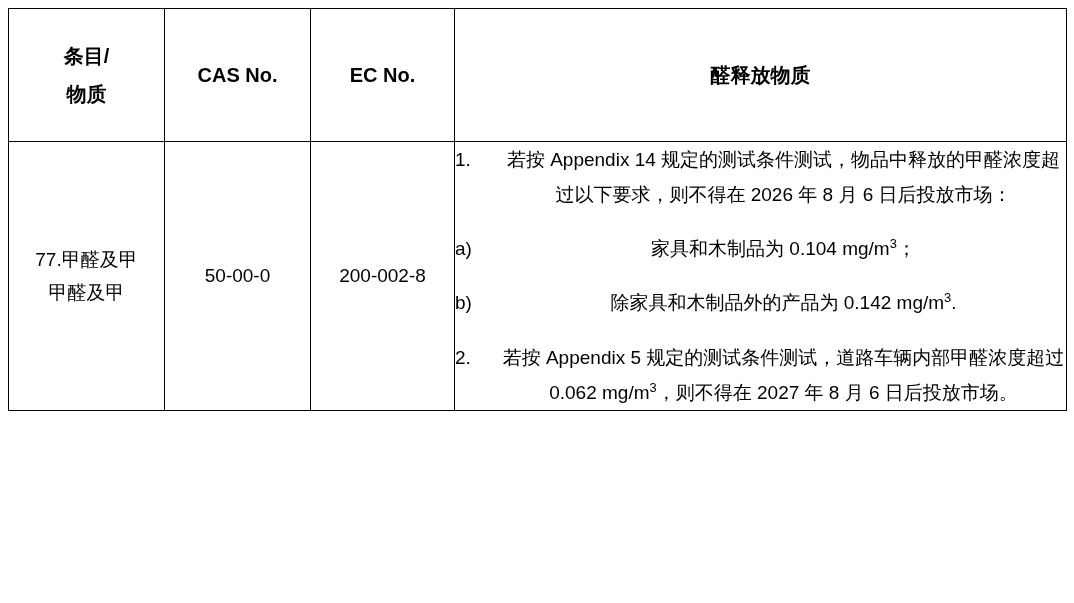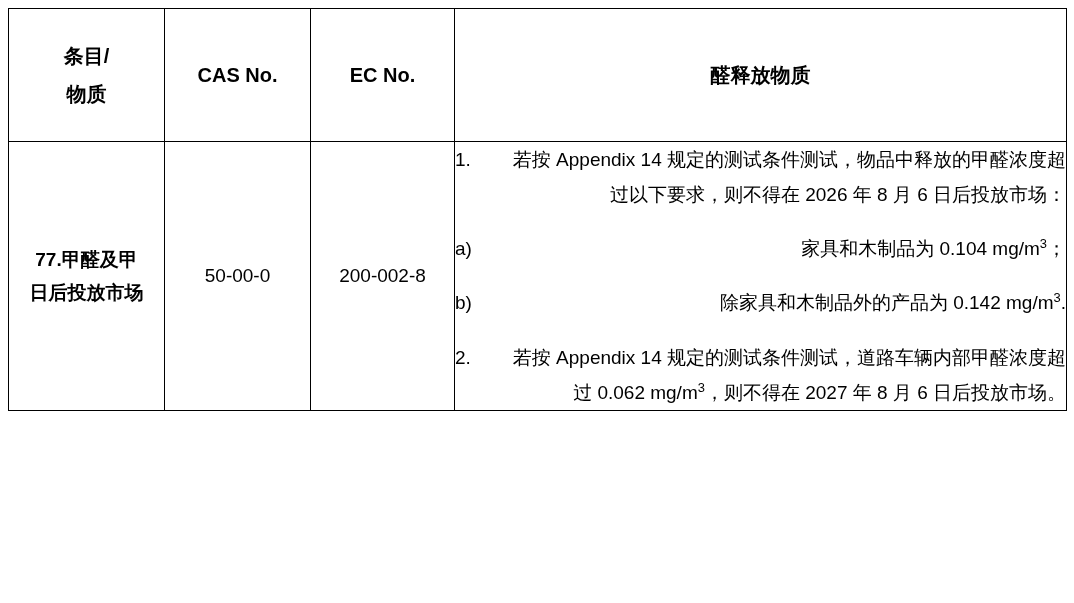--- a/index.html
+++ b/index.html
@@ -51,21 +51,20 @@
 
   tbody td {
     font-size: 19px;
   }
   .cell-center {
     text-align: center;
     line-height: 1.75;
   }
   td.body-first {
     padding: 6px 10px;
-    font-weight: bold;
   }
   td.body-cas, td.body-ec {
     padding: 6px 6px;
   }
   td.req-cell {
     padding: 26px 26px 26px 18px;
     vertical-align: top;
   }
   .req-list {
     list-style: none;
@@ -79,21 +78,21 @@
     font-size: 19px;
     line-height: 1.85;
   }
   .req-item:last-child { margin-bottom: 0; }
   .req-marker {
     flex: 0 0 46px;
     text-align: left;
   }
   .req-text {
     flex: 1 1 auto;
-    text-align: right;
+    text-align: center;
   }
   sup {
     font-size: 0.68em;
     vertical-align: super;
     line-height: 0;
   }
 </style>
 </head>
 <body>
 
@@ -116,21 +115,21 @@
         </td>
         <td>CAS No.</td>
         <td>EC No.</td>
         <td>醛释放物质</td>
       </tr>
     </thead>
     <tbody>
       <tr>
         <td class="body-first cell-center">
           <span class="hdr-line">77.甲醛及甲</span>
-          <span class="hdr-line">日后投放市场</span>
+          <span class="hdr-line">甲醛及甲</span>
         </td>
         <td class="body-cas cell-center">50-00-0</td>
         <td class="body-ec cell-center">200-002-8</td>
         <td class="req-cell">
           <div class="req-list">
 
             <div class="req-item">
               <span class="req-marker">1.</span>
               <span class="req-text">若按 Appendix 14 规定的测试条件测试，物品中释放的甲醛浓度超过以下要求，则不得在 2026 年 8 月 6 日后投放市场：</span>
             </div>
@@ -140,21 +139,21 @@
               <span class="req-text"><span>家具和木制品为 0.104 mg/m</span><sup>3</sup><span>；</span></span>
             </div>
 
             <div class="req-item">
               <span class="req-marker">b)</span>
               <span class="req-text"><span>除家具和木制品外的产品为 0.142 mg/m</span><sup>3</sup><span>.</span></span>
             </div>
 
             <div class="req-item">
               <span class="req-marker">2.</span>
-              <span class="req-text"><span>若按 Appendix 14 规定的测试条件测试，道路车辆内部甲醛浓度超过 0.062 mg/m</span><sup>3</sup><span>，则不得在 2027 年 8 月 6 日后投放市场。</span></span>
+              <span class="req-text"><span>若按 Appendix 5 规定的测试条件测试，道路车辆内部甲醛浓度超过 0.062 mg/m</span><sup>3</sup><span>，则不得在 2027 年 8 月 6 日后投放市场。</span></span>
             </div>
 
           </div>
         </td>
       </tr>
     </tbody>
   </table>
 
 </div>
 

